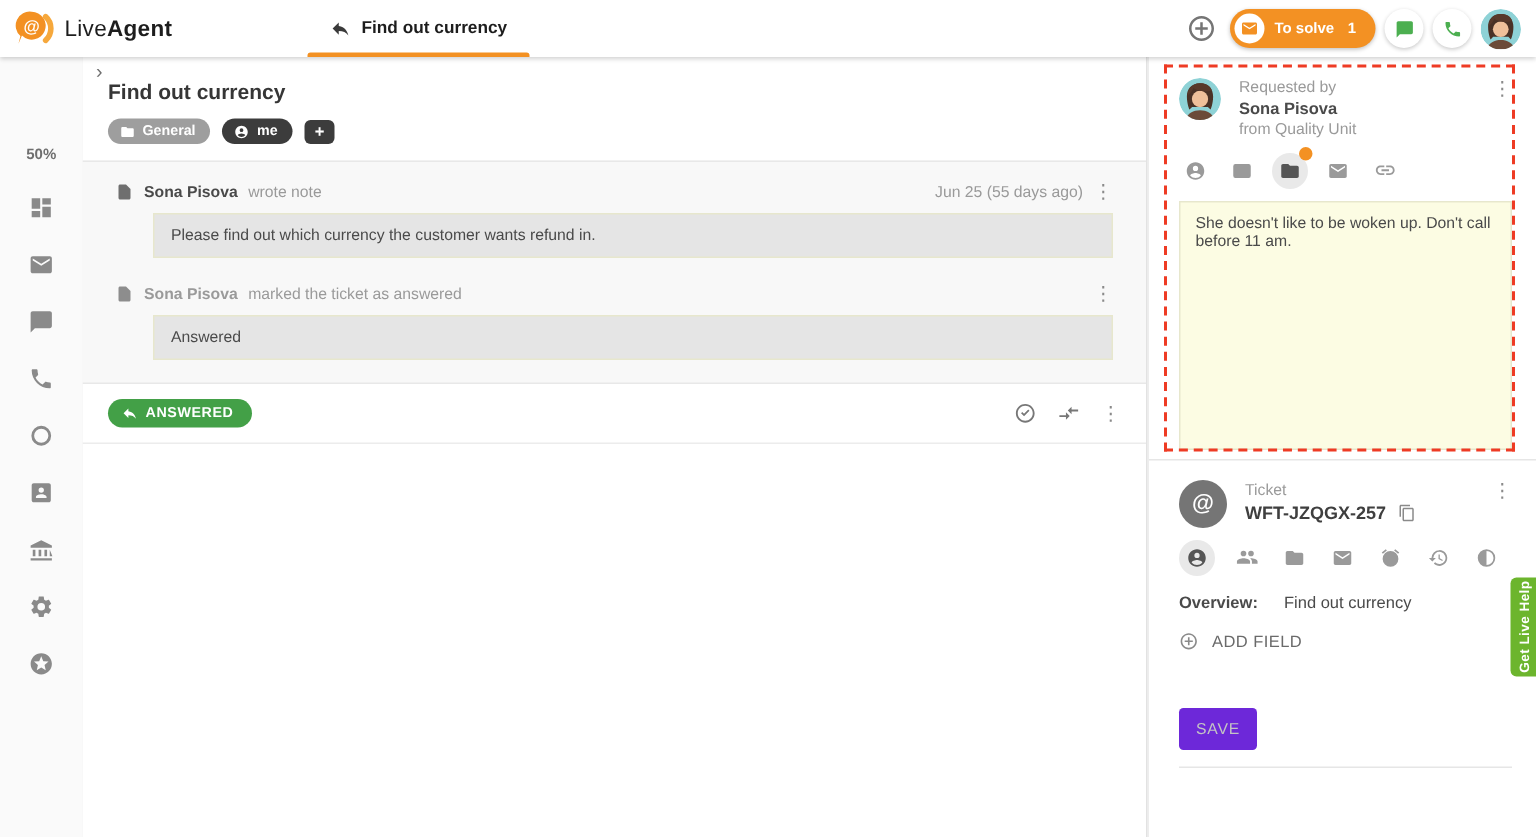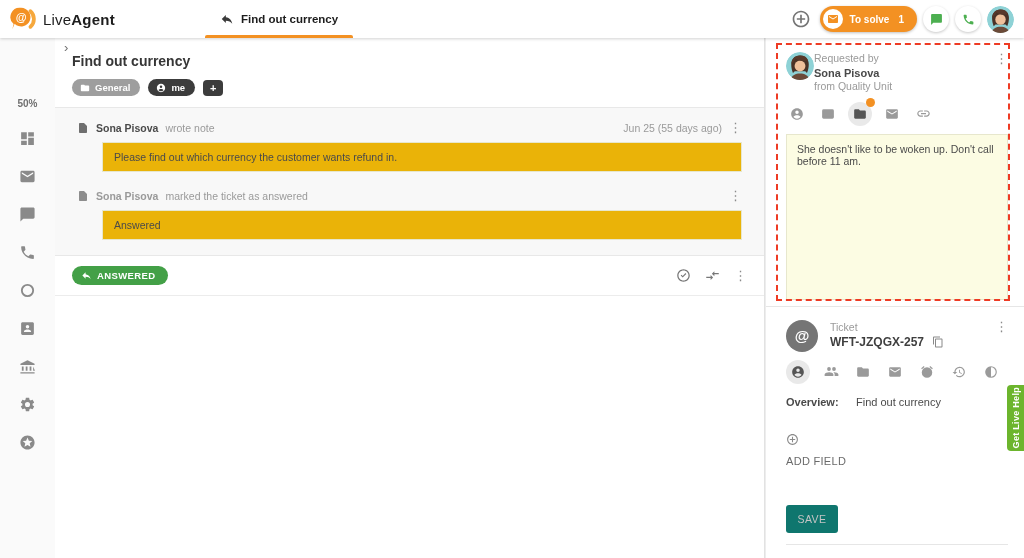--- a/index.html
+++ b/index.html
@@ -57,65 +57,65 @@
   .tag-add { width:20px; height:16px; border-radius:4px; background:#3c3c3c; color:#fff;
              font-size:11px; font-weight:bold; display:flex; align-items:center; justify-content:center;
              cursor:pointer; }
   .timeline { background:#f8f8f8; border-top:1px solid #e8e8e8; border-bottom:1px solid #e8e8e8;
               padding:13px 22px 15px; }
   .t-head { display:flex; align-items:center; gap:7px; font-size:10.5px; color:#9a9a9a; }
   .t-head .author { font-weight:bold; }
   .author-dark { color:#4a4a4a; }
   .author-muted { color:#9a9a9a; }
   .t-head .sp { flex:1; }
-  .notebox { margin:8px 0 17px 25px; background:#eab308; border:1px solid #e7e7cd;
+  .notebox { margin:8px 0 17px 25px; background:#e5e5e5; border:1px solid #e7e7cd;
              padding:8px 11px; font-size:10.5px; color:#4a4a4a; }
   .notebox.last { margin-bottom:0; }
   .statusrow { padding:10px 17px; display:flex; align-items:center; }
   .answered { background:#43A047; color:#fff; font-size:9.5px; font-weight:bold; letter-spacing:.4px;
               border-radius:11px; padding:4px 12px 4px 9px; display:flex; align-items:center; gap:5px;
               cursor:pointer; }
   .statusrow .acts { margin-left:auto; display:flex; align-items:center; gap:14px; }
   .hdiv { border-top:1px solid #ececec; }
   .replyrow { padding:17px 17px; display:flex; align-items:center; font-size:11px; color:#9a9a9a;
               cursor:pointer; }
   .replyrow .action { font-weight:bold; color:#4a4a4a; margin-left:3px; }
   .replyrow .acts { margin-left:auto; display:flex; align-items:center; gap:15px; }
 
   
   .right { position:absolute; left:766px; top:38px; right:0; bottom:0; background:#fff; z-index:4; }
   .annotation { position:absolute; left:10px; top:5px; width:234px; height:258px;
                 border:2px dashed #EE3B24; z-index:15; pointer-events:none; }
   .sect { padding:14px 16px 0 20px; position:relative; }
   .sect-head { display:flex; align-items:flex-start; }
   .req-avatar { width:28px; height:28px; border-radius:50%; overflow:hidden; flex:none; }
-  .req-meta { font-size:10.5px; color:#9a9a9a; line-height:1.3; }
+  .req-meta { margin-left:12px; font-size:10.5px; color:#9a9a9a; line-height:1.3; }
   .req-meta .nm { font-weight:bold; font-size:11px; color:#4a4a4a; }
   .sect-head .more-v { margin-left:auto; }
   .iconrow { display:flex; align-items:center; gap:9px; margin-top:8px; height:24px; }
   .ir-btn { width:22px; height:22px; display:flex; align-items:center; justify-content:center;
             cursor:pointer; position:relative; }
   .ir-btn svg { fill:#9a9a9a; }
   .ir-btn.active { background:#e9e9e9; border-radius:50%; width:24px; height:24px; }
   .ir-btn.active svg { fill:#555; }
   .badge-dot { position:absolute; top:-4px; right:-3px; width:9px; height:9px; border-radius:50%;
                background:#F39123; }
   .req-note { margin-top:8px; height:166px; background:#FCFCE3; border:1px solid #e7e7cd;
               font-size:10.5px; color:#4a4a4a; padding:8px 10px; }
   .panel-divider { border-top:1px solid #e6e6e6; margin-top:6px; }
   .tk-avatar { width:32px; height:32px; border-radius:50%; background:#757575; color:#fff;
                display:flex; align-items:center; justify-content:center; font-size:15px;
                font-weight:bold; flex:none; }
   .tk-meta { margin-left:12px; font-size:10.5px; color:#9a9a9a; line-height:1.35; }
   .tk-code { display:flex; align-items:center; gap:8px; font-weight:bold; font-size:12px; color:#3f3f3f; }
   .subjrow { margin-top:12px; display:flex; font-size:11px; color:#4a4a4a; }
   .subjrow .lb { font-weight:bold; width:70px; flex:none; }
-  .addfield { margin-top:25px; display:flex; align-items:flex-start; gap:9px; font-size:11px;
-              color:#6a6a6a; letter-spacing:.3px; cursor:pointer;flex-direction:column; }
-  .savebtn { margin-top:38px; width:52px; background:#0f766e; color:#c4c4c4; font-size:10.5px;
+  .addfield { margin-top:13px; display:flex; align-items:flex-end; gap:9px; font-size:11px;
+              color:#6a6a6a; letter-spacing:.3px; cursor:pointer; }
+  .savebtn { margin-top:38px; width:52px; background:#6d28d9; color:#c4c4c4; font-size:10.5px;
              text-align:center; padding:8px 0; border-radius:3px; letter-spacing:.5px; border:none;
              cursor:default; }
   .tk-bottom { border-top:1px solid #e6e6e6; margin-top:11px; }
 
   .help-tab { position:absolute; right:0; top:385px; width:17px; height:66px; background:#6CB52D;
               border-radius:4px 0 0 4px; z-index:18; display:flex; align-items:center;
               justify-content:center; cursor:pointer; }
   .help-tab span { writing-mode:vertical-rl; transform:rotate(180deg); color:#fff; font-size:9px;
                    font-weight:bold; letter-spacing:.3px; white-space:nowrap; }
 </style>

